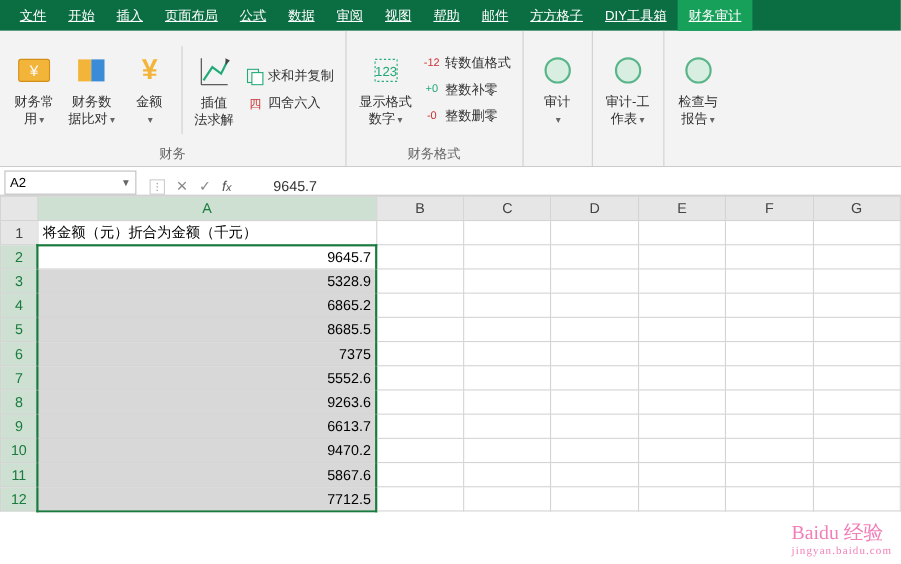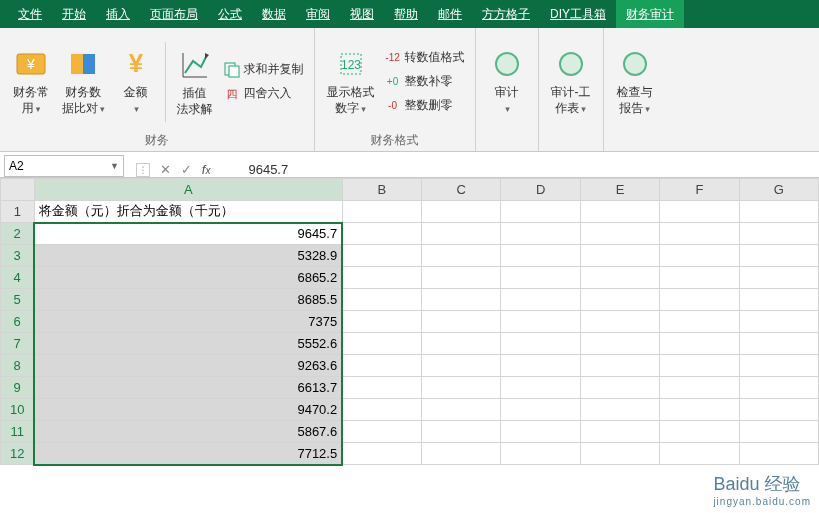--- a/index.html
+++ b/index.html
@@ -29,21 +29,21 @@
 table.grid{border-collapse:collapse;table-layout:fixed;}
 table.grid th,table.grid td{border:1px solid #d4d4d4;font-size:13px;font-weight:normal;}
 .colhdr{background:#e6e6e6;height:22px;text-align:center;color:#444;}
 .rowhdr{background:#e6e6e6;text-align:center;color:#444;width:34px;}
 .corner{background:#e6e6e6;width:34px;}
 .cell{height:22px;padding:0 4px;text-align:right;background:#fff;}
 .cell.left{text-align:left;}
 .sel{background:#fff;}
 .selrange{background:#d8d8d8;}
 .hdrsel{background:#cde0d2;color:#1a7b3e;}
-.watermark{position:absolute;right:8px;bottom:6px;color:#0c4a6e;font-size:18px;font-family:Liberation Sans, sans-serif;opacity:.7;pointer-events:none;}
+.watermark{position:absolute;right:8px;bottom:6px;color:#ec4899;font-size:18px;font-family:Liberation Serif, serif;opacity:.7;pointer-events:none;}
 .watermark small{display:block;font-size:10px;text-align:right;letter-spacing:1px;}
 svg{display:block;}
 </style>
 </head>
 <body>
 
 <div class="tabs" id="tabs">
     <div class="tab">文件</div>
     <div class="tab">开始</div>
     <div class="tab">插入</div>

